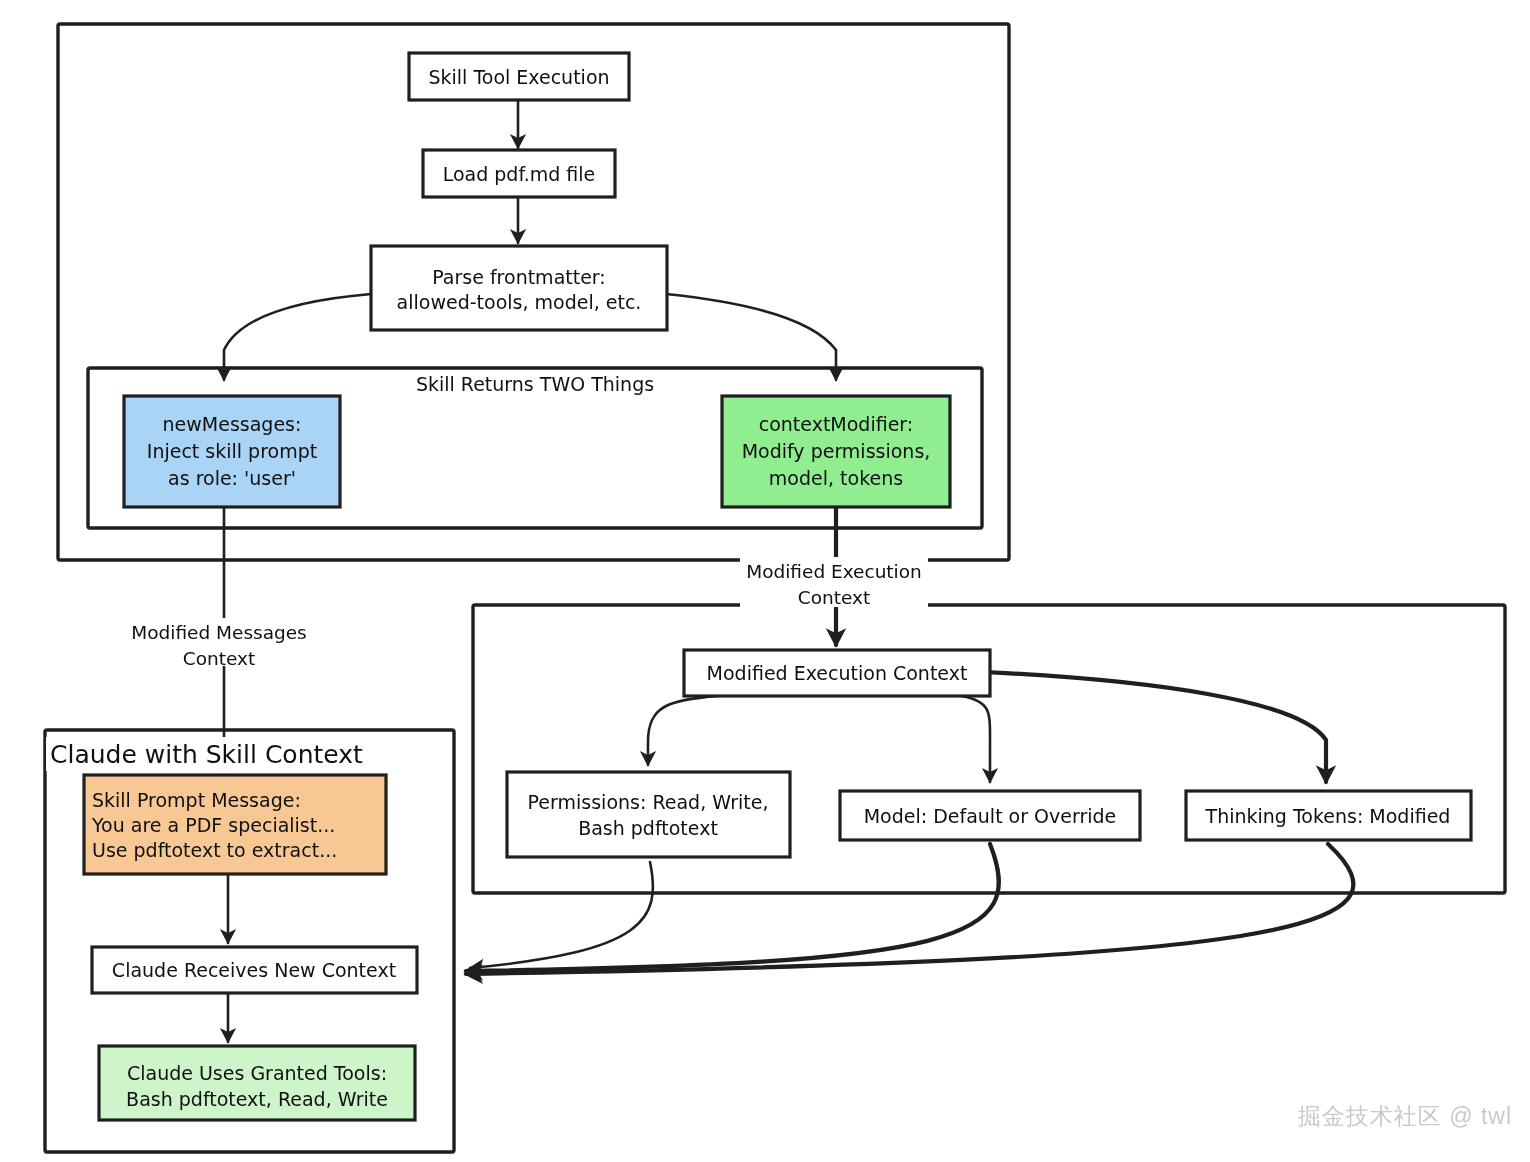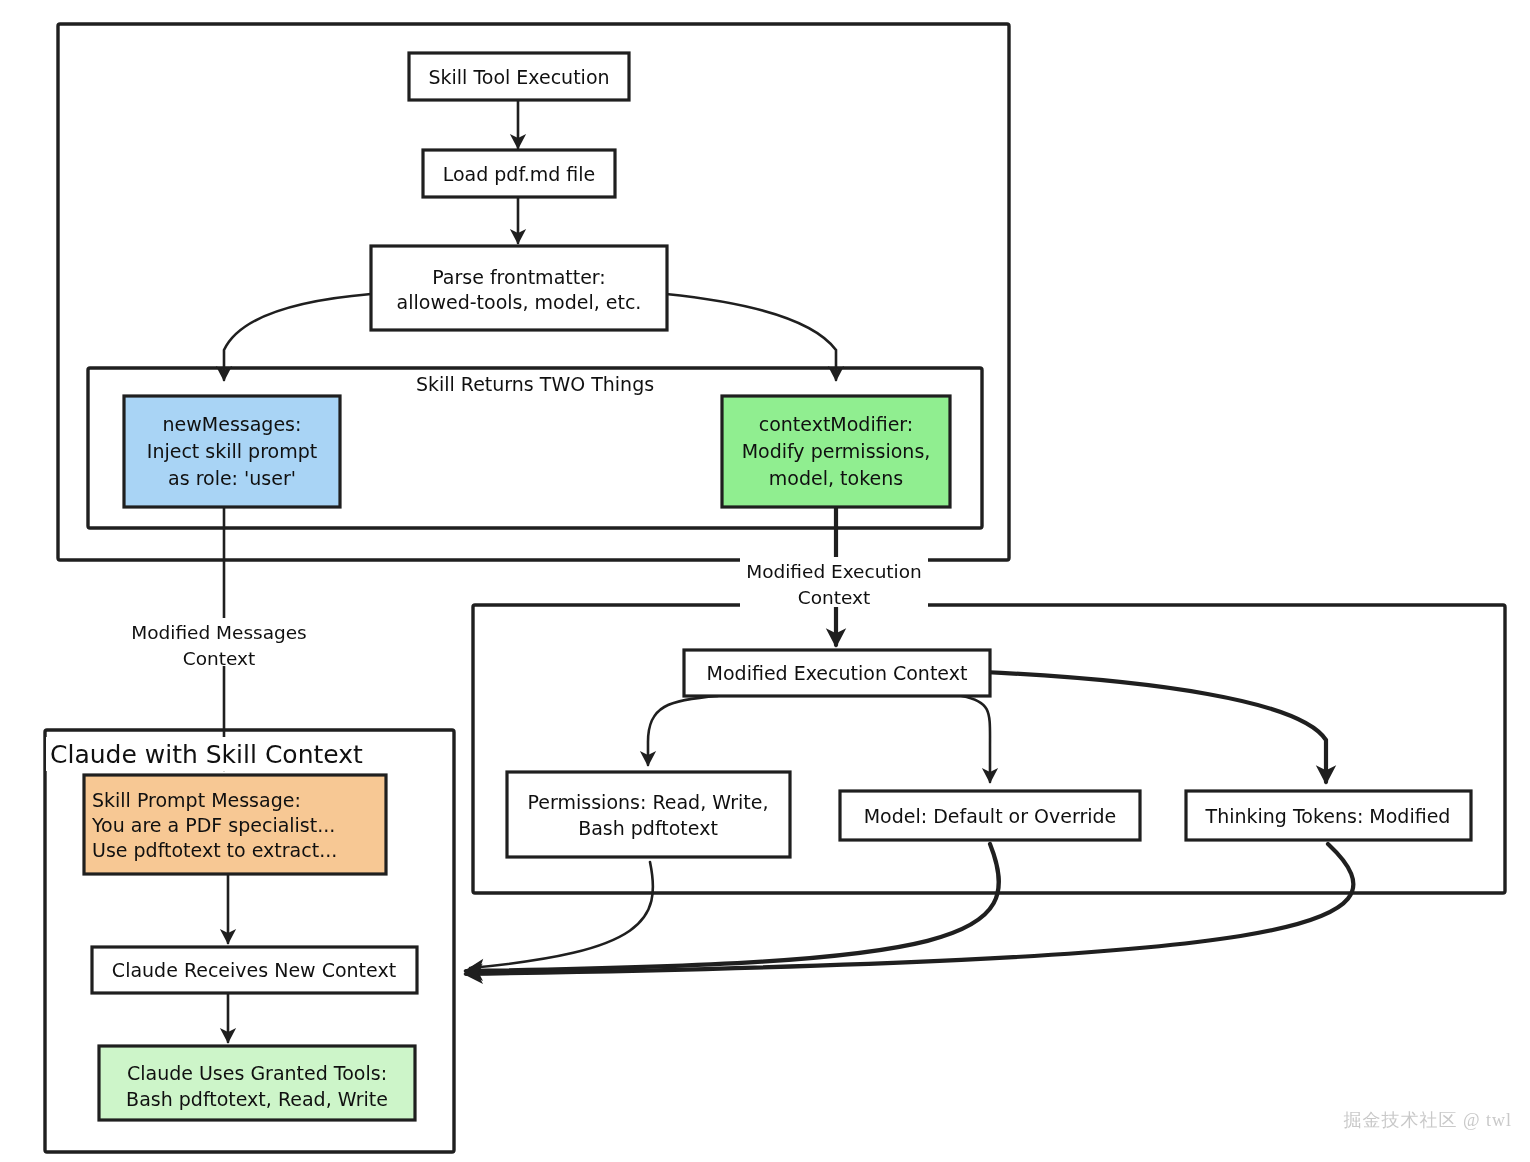--- a/index.html
+++ b/index.html
@@ -19,22 +19,22 @@
             font-size:19px;fill:#101010;text-anchor:middle;
             dominant-baseline:middle;white-space:pre;}
   .nodetext.left{text-anchor:start;}
   .edgelabel{font-family:"DejaVu Sans","Liberation Sans",sans-serif;
              font-size:18.5px;fill:#101010;text-anchor:middle;}
   .clusterlabel{font-family:"DejaVu Sans","Liberation Sans",sans-serif;
              font-size:19px;fill:#101010;text-anchor:middle;}
   .clusterlabel.big{font-size:25px;text-anchor:start;}
   .labelbg{fill:#ffffff;}
   .watermark{position:absolute;right:18px;bottom:30px;
-             font-family:Liberation Serif, serif;
-             font-size:18px;color:#c9c9c9;letter-spacing:1px;
+             font-family:Liberation Sans, sans-serif;
+             font-size:23px;color:#c9c9c9;letter-spacing:1px;
              user-select:none;}
 </style>
 </head>
 <body>
 
 <div id="stage">
 
 <svg width="1530" height="1162" viewBox="0 0 1530 1162">
 
   <defs>

